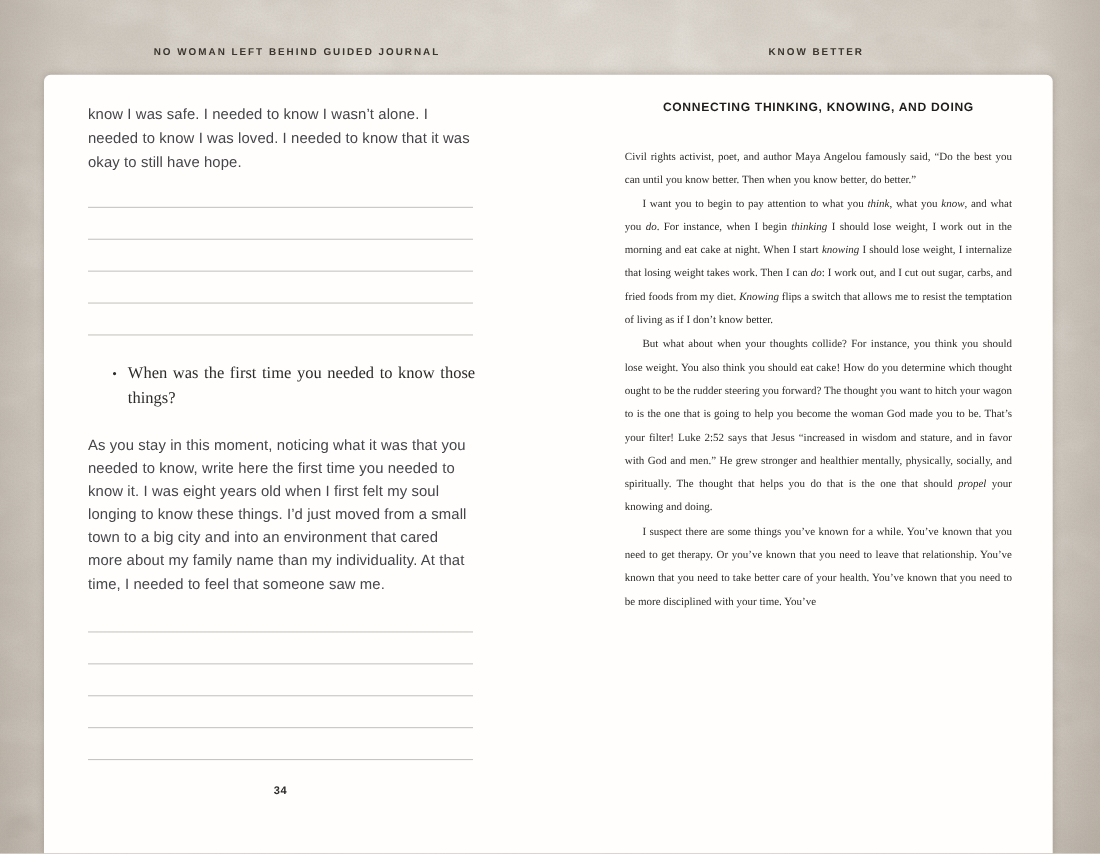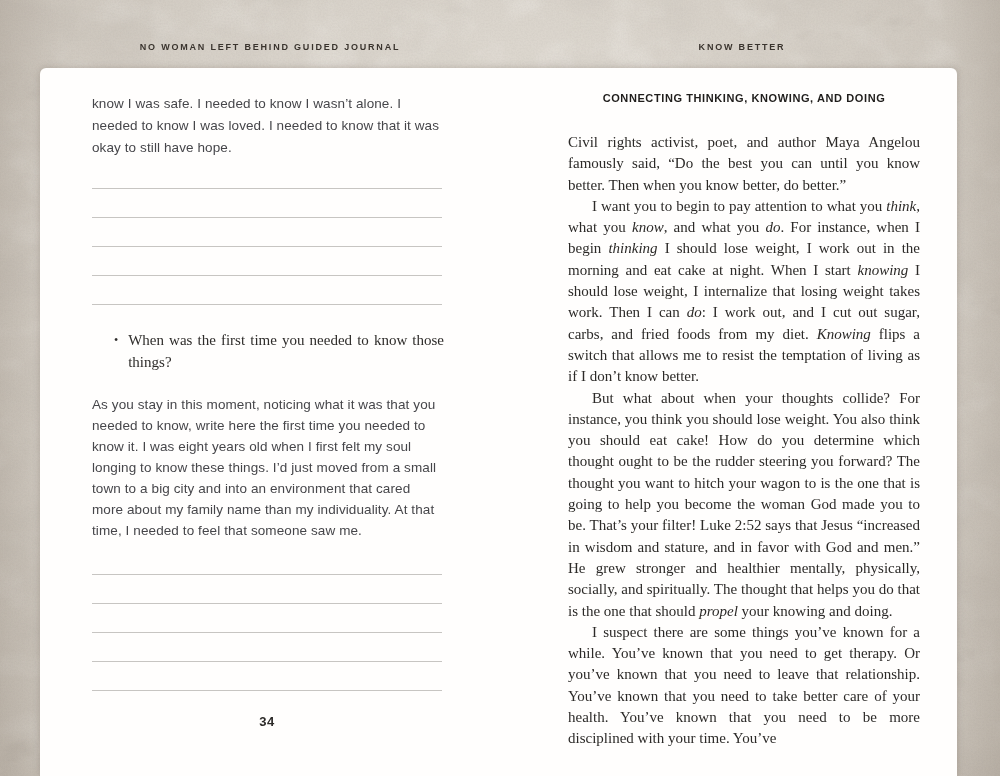--- a/index.html
+++ b/index.html
@@ -49,21 +49,21 @@
     left: 40px;
     top: 68px;
     width: 917px;
     height: 708px;
     background: #fffefd;
     border-radius: 6px 6px 0 0;
     box-shadow: 0 0 7px rgba(90, 80, 68, 0.28);
     z-index: 1;
   }
   .page { position: absolute; top: 0; height: 100%; }
-  .page-left  { left: 12px;     width: 458px; }
+  .page-left  { left: 0;     width: 458px; }
   .page-right { left: 458px; width: 459px; }
 
   .sans {
     margin: 0;
     font-family: "Liberation Sans", sans-serif;
     font-size: 13.5px;
     line-height: 22px;
     letter-spacing: 0.1px;
     color: #46464a;
   }
@@ -102,21 +102,21 @@
   .prompt {
     position: absolute;
     left: 40px;
     top: 326px;
     width: 352px;
     line-height: 21px;
   }
   .pagenum {
     position: absolute;
     top: 646px;
-    font-size: 13px;
+    font-size: 10px;
     font-weight: 700;
     letter-spacing: 0.5px;
     color: #2d2b29;
     text-align: center;
   }
   .pn-left  { left: 40px; width: 350px; }
   .pn-right { left: 70px; width: 352px; }
 
   .section-title {
     position: absolute;
@@ -131,21 +131,21 @@
     letter-spacing: 0.6px;
     color: #1f1d1b;
     white-space: nowrap;
   }
   .rp-body {
     position: absolute;
     left: 70px;
     top: 64px;
     width: 352px;
     font-family: "Liberation Serif", serif;
-    font-size: 15px;
+    font-size: 10px;
     line-height: 21.3px;
     color: #2c2a28;
     text-align: justify;
   }
   .rp-body p { margin: 0; }
   .rp-body p.indent { text-indent: 1.6em; }
   .rp-body em { font-style: italic; }
 </style>
 </head>
 <body>

